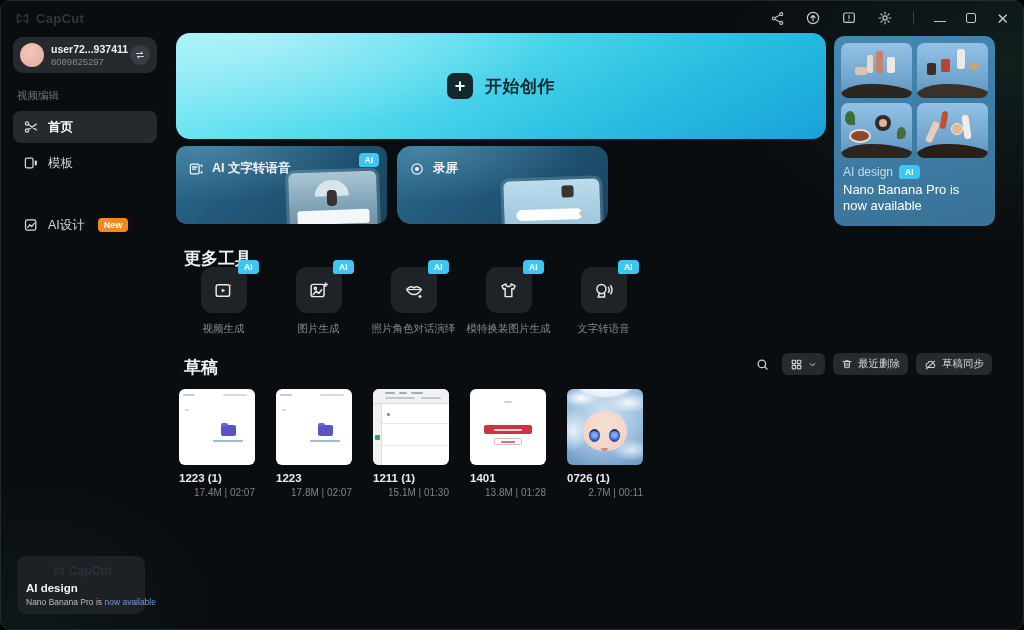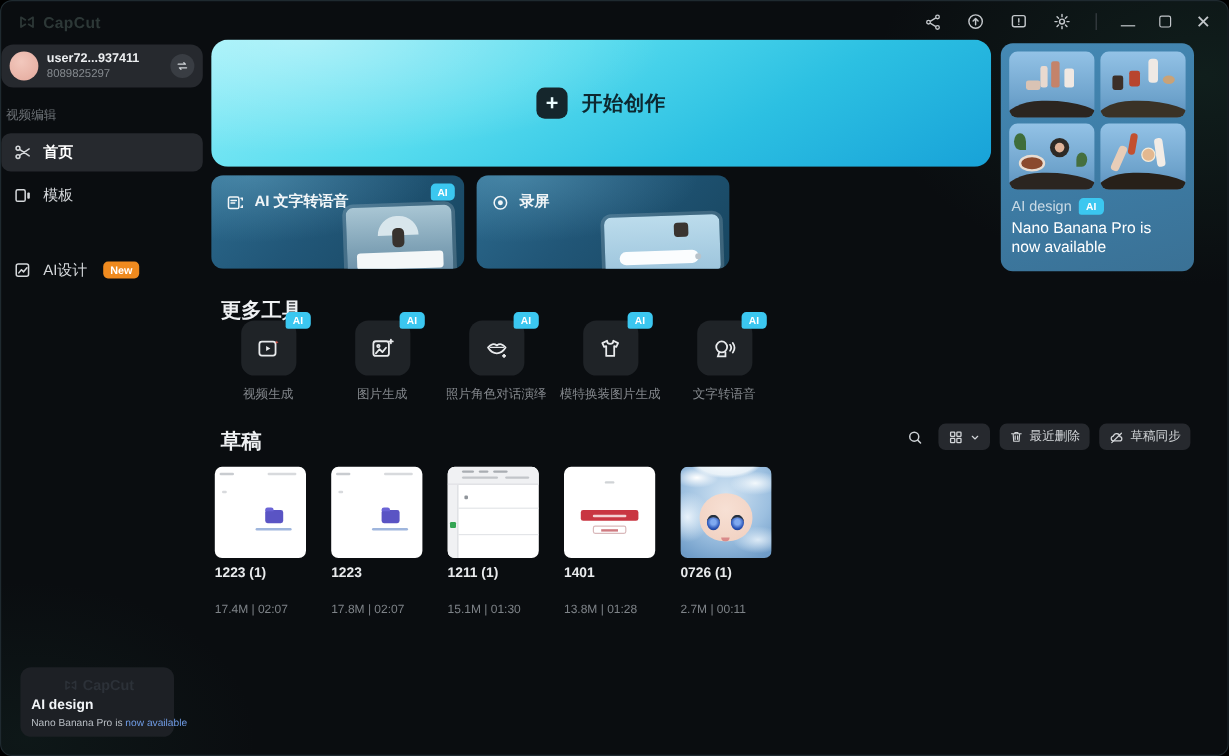--- a/index.html
+++ b/index.html
@@ -21,21 +21,21 @@
   .logo { display:flex; align-items:center; gap:6px; color:#46565394; }
   .logo-text { font-size:13px; font-weight:700; color:#44555299; letter-spacing:.3px; }
   .tb-right { margin-left:auto; display:flex; align-items:center; gap:20px; }
   .tb-btn { cursor:pointer; display:flex; align-items:center; }
   .tb-sep { width:1px; height:14px; background:#3a4045; }
   .wc-min { width:12px; height:1px; border-bottom:1.6px solid #c3c7cb; margin-top:6px; }
   .wc-max { width:10px; height:10px; border:1.6px solid #c3c7cb; border-radius:2px; }
   .wc-close { font-size:15px; color:#c3c7cb; line-height:1; }
 
   
-  #sidebar { position:absolute; left:0; top:34px; width:168px; bottom:0; padding:2px 0; }
+  #sidebar { position:absolute; left:0; top:34px; width:168px; bottom:0; padding:2px 12px; }
   .user-card { display:flex; align-items:center; gap:7px; background:#26292e; border-radius:10px; padding:6px 7px; height:36px; cursor:pointer; }
   .avatar { width:24px; height:24px; border-radius:50%; background:radial-gradient(circle at 40% 35%, #f2c8bd, #e4a99c); flex:none; }
   .user-texts { flex:1; min-width:0; }
   .user-name { font-size:10.5px; font-weight:700; color:#eceef0; white-space:nowrap; }
   .user-id { font-size:9.5px; color:#84898e; margin-top:1px; }
   .switch-btn { width:20px; height:20px; border-radius:50%; background:#393d43; display:flex; align-items:center; justify-content:center; flex:none; cursor:pointer; }
   .side-section { font-size:10.5px; color:#6e7378; margin:16px 4px 8px; }
   .nav-item { display:flex; align-items:center; gap:9px; height:32px; border-radius:8px; padding:0 10px; margin-bottom:4px; color:#d4d7da; font-size:12.5px; cursor:pointer; }
   .nav-item.selected { background:#26292e; color:#fff; font-weight:700; }
   .nav-item .nico { color:#d4d7da; }
@@ -55,21 +55,21 @@
   .create-label { font-size:17px; font-weight:800; color:#0d2830; letter-spacing:.5px; }
 
   
   .feature-card {
     position:absolute; top:145px; height:78px; width:211px; border-radius:10px; cursor:pointer; overflow:hidden;
     background:
       radial-gradient(220px 80px at 15% 0%, rgba(122,188,216,.35), transparent 70%),
       linear-gradient(135deg, #2c6a8e 0%, #215677 45%, #17455f 100%);
   }
   #card-script { left:175px; }
-  #card-record { left:396px; }
+  #card-record { left:396px;border-radius:14px; }
   .fc-head { position:absolute; left:12px; top:14px; display:flex; align-items:center; gap:8px; color:#fff; }
   .fc-title { font-size:12.5px; font-weight:700; color:#f2f6f8; }
   .ai-badge { background:#3bc7f0; color:#fff; font-size:8.5px; font-weight:700; padding:2px 6px; border-radius:4px 4px 4px 2px; }
   .fc-badge { position:absolute; right:8px; top:7px; }
   .preview1 { position:absolute; right:10px; bottom:-6px; width:88px; height:58px; border-radius:6px; transform:rotate(-2deg);
       background:linear-gradient(180deg,#a9c6d4 0%, #7fa2b6 60%, #6b8ea6 100%); box-shadow:0 0 0 3px rgba(255,255,255,.18); }
   .preview1 .umbrella { position:absolute; left:26px; top:8px; width:34px; height:16px; border-radius:17px 17px 0 0; background:#d8e6ec; }
   .preview1 .person { position:absolute; left:38px; top:18px; width:10px; height:16px; border-radius:4px; background:#37322e; }
   .preview1 .caption { position:absolute; left:8px; bottom:6px; right:8px; height:14px; border-radius:3px; background:#f4f7f8; }
   .preview2 { position:absolute; right:8px; bottom:-4px; width:96px; height:48px; border-radius:6px; transform:rotate(-2deg);
@@ -100,21 +100,21 @@
 
   
   #drafts-header { left:183px; top:355px; }
   #drafts-controls { position:absolute; right:31px; top:352px; display:flex; align-items:center; gap:8px; }
   .dc-iconbtn { width:24px; height:22px; display:flex; align-items:center; justify-content:center; color:#cdd1d5; cursor:pointer; }
   .dc-pill { display:flex; align-items:center; gap:5px; background:#26292e; border-radius:6px; height:22px; padding:0 8px; color:#d3d6d9; font-size:10.5px; cursor:pointer; }
   #drafts-row { position:absolute; left:178px; top:388px; display:flex; gap:21px; }
   .draft { width:76px; cursor:pointer; }
   .thumb { width:76px; height:76px; border-radius:6px; background:#fff; position:relative; overflow:hidden; }
   .draft-title { margin-top:7px; font-size:11.5px; font-weight:700; color:#e9ebed; }
-  .draft-meta { margin-top:19px; font-size:10px; color:#7e8388; }
+  .draft-meta { margin-top:3px; font-size:10px; color:#7e8388;text-align:right; }
 
   
   .t-bar { position:absolute; background:#c9ccd0; height:2px; border-radius:1px; }
   .folder { position:absolute; left:42px; top:36px; width:15px; height:11px; background:#5a54c4; border-radius:2px; }
   .folder::before { content:""; position:absolute; left:0; top:-2px; width:7px; height:3px; background:#6b64d6; border-radius:2px 2px 0 0; }
   .f-cap { position:absolute; left:34px; top:51px; width:30px; height:2px; background:#9fb6dd; border-radius:1px; }
   .sheet-head { position:absolute; left:0; top:0; right:0; height:15px; background:#f0f1f3; border-bottom:1px solid #dcdee2; }
   .sheet-side { position:absolute; left:0; top:15px; width:9px; bottom:0; background:#f0f1f3; border-right:1px solid #dcdee2; }
   .sheet-green { position:absolute; left:2px; top:46px; width:5px; height:5px; background:#35a554; border-radius:1px; }
   .sheet-line { position:absolute; left:9px; right:0; height:1px; background:#e3e5e8; }

